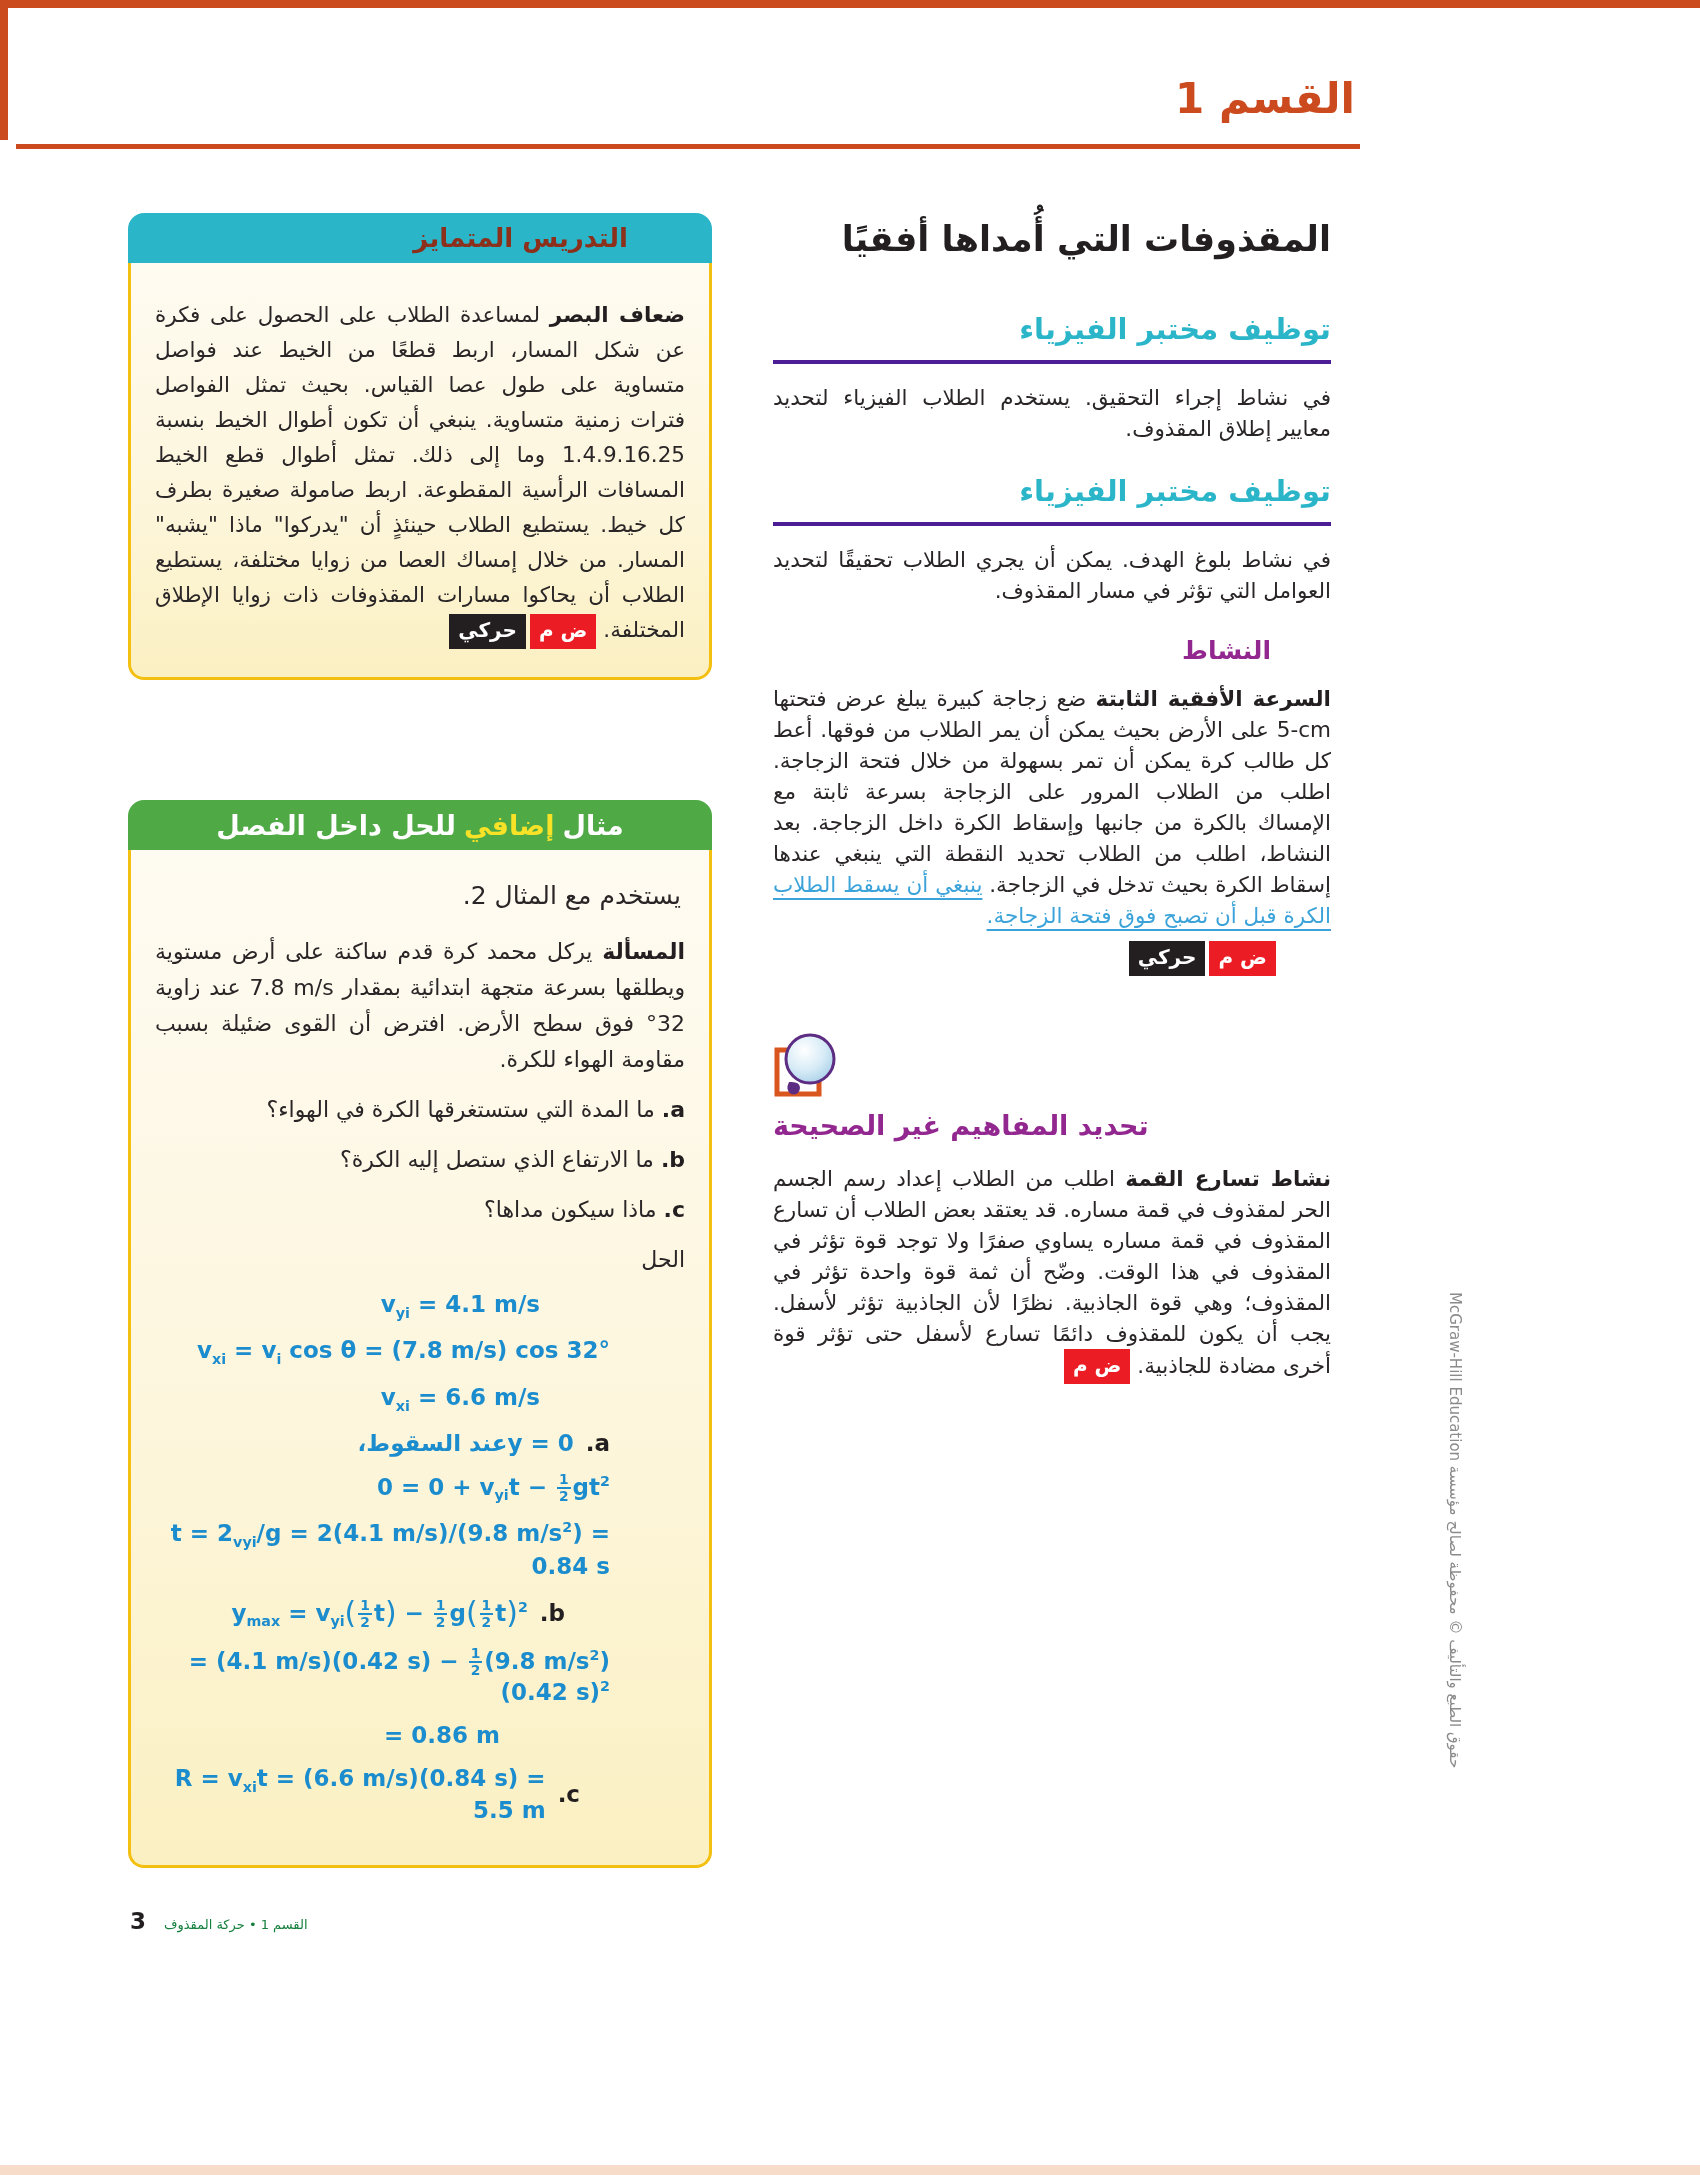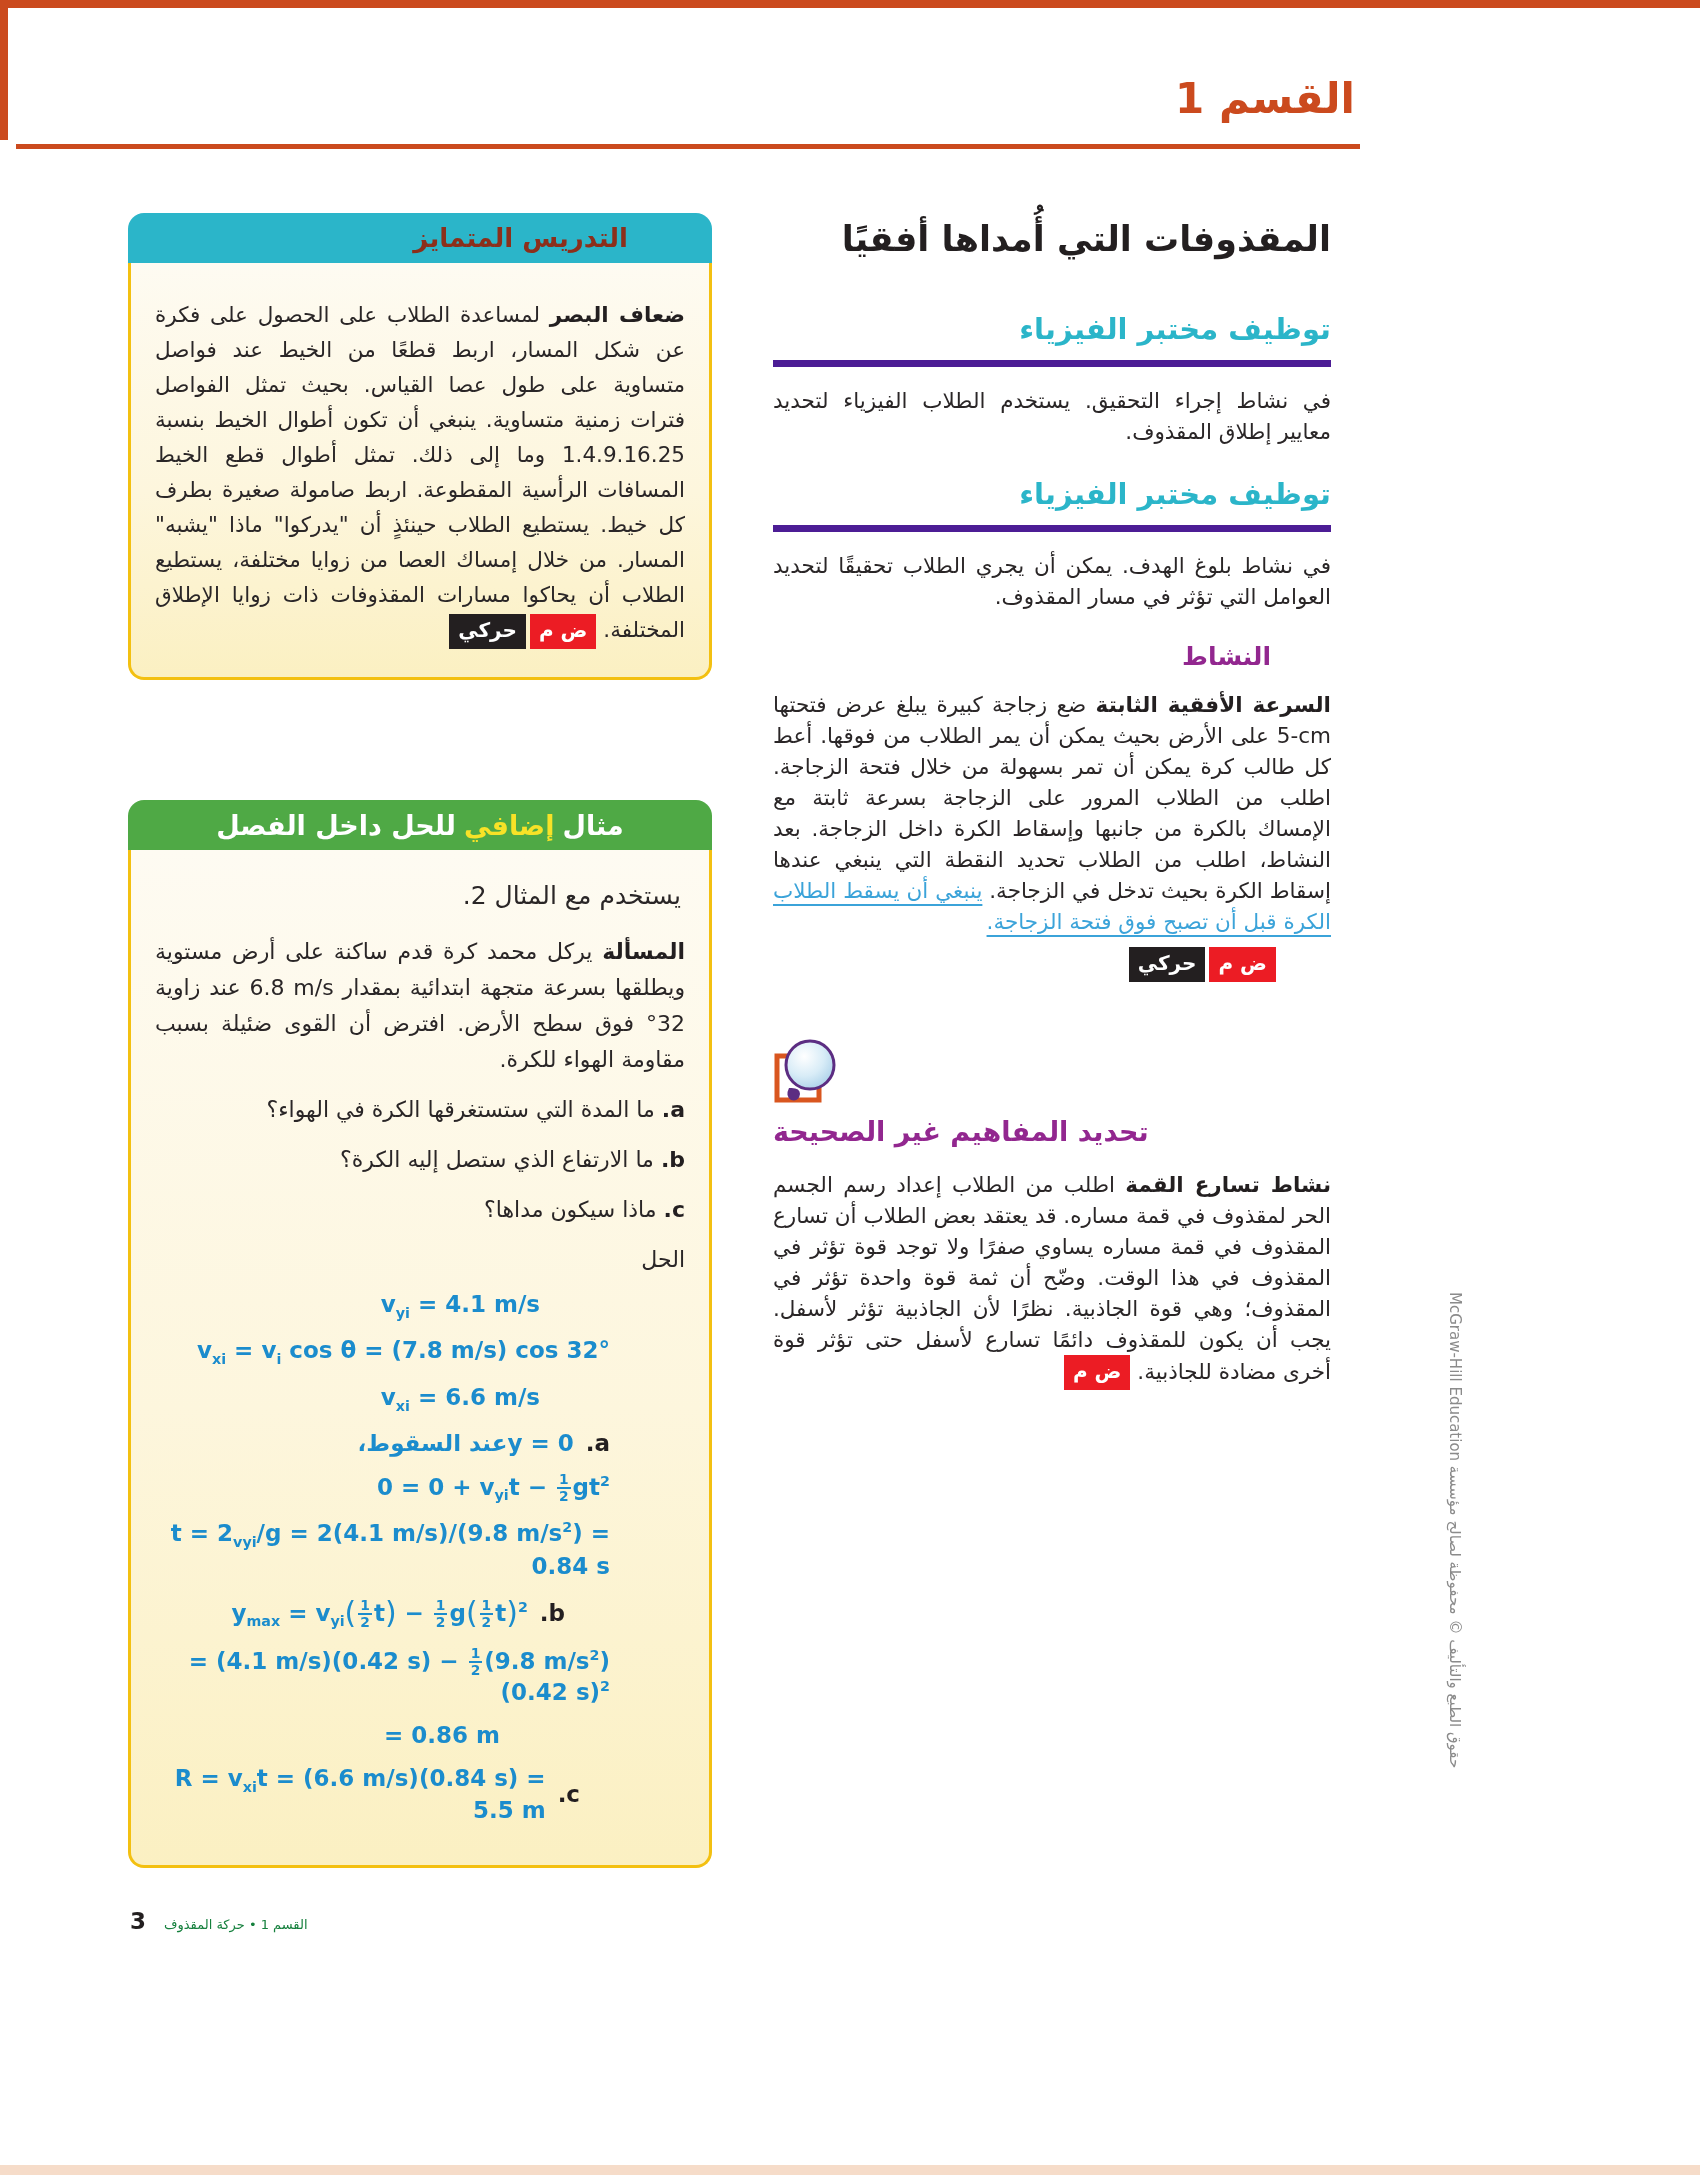--- a/index.html
+++ b/index.html
@@ -11,21 +11,21 @@
   
   .strip-top{position:absolute;top:0;left:0;width:1700px;height:8px;background:#cb4a1e;}
   .strip-left{position:absolute;top:0;left:0;width:8px;height:140px;background:#cb4a1e;}
   .strip-bottom{position:absolute;bottom:0;left:0;width:1700px;height:10px;background:#f6dcc9;}
   
   .kism{position:absolute;top:74px;right:345px;font-size:42px;font-weight:bold;color:#cb4a1e;direction:rtl;}
   .kism-rule{position:absolute;top:144px;left:16px;width:1344px;height:5px;background:#cb4a1e;}
   
   .col-right{position:absolute;top:200px;left:773px;width:558px;direction:rtl;text-align:right;}
   .page-title{font-size:35px;font-weight:bold;color:#231f20;margin:18px 0 52px;line-height:1.2;}
-  .teal-head{font-size:29px;font-weight:bold;color:#2bb5c9;margin:0;padding-bottom:14px;border-bottom:7px solid #4c1d95;}
+  .teal-head{font-size:29px;font-weight:bold;color:#2bb5c9;margin:0;padding-bottom:14px;border-bottom:4px solid #4c1d95;}
   .col-right p.body{font-size:21.5px;line-height:31px;margin:18px 0 0;text-align:justify;color:#2a2627;}
   .sec{margin-bottom:30px;}
   .purple-head{font-size:25px;font-weight:bold;color:#92278f;margin:26px 60px 0 0;}
   b.lead{color:#231f20;}
   .blue-answer{color:#3ba3d9;text-decoration:underline;text-decoration-thickness:1.5px;text-underline-offset:6px;}
   .badge{display:inline-block;color:#fff;font-weight:bold;font-size:20px;line-height:1;padding:6px 9px 9px;vertical-align:middle;}
   .badge.red{background:#ec1c24;margin-left:4px;}
   .badge.black{background:#231f20;}
   .badge-row{margin:10px 55px 0 0;}
   .launch-head{font-size:33px;font-weight:bold;color:#231f20;margin:44px 0 0;}
@@ -131,21 +131,21 @@
 </aside>
 
 <aside class="box box2" data-name="additional-example-box">
   <div class="box-hd" data-name="additional-example-header">
     <span data-name="example-header-part">مثال</span>
     <span class="yellow" data-name="example-header-highlight">إضافي</span>
     <span data-name="example-header-part">للحل داخل الفصل</span>
   </div>
   <div class="box-bd" data-name="additional-example-body">
     <p class="usage" data-name="example-usage-note">يستخدم مع المثال 2.</p>
-    <p class="prob" data-name="problem-paragraph"><b class="lead" data-name="problem-lead">المسألة</b><span data-name="problem-body"> يركل محمد كرة قدم ساكنة على أرض مستوية ويطلقها بسرعة متجهة ابتدائية بمقدار ‎6.8 m/s‎ عند زاوية ‎°32‎ فوق سطح الأرض. افترض أن القوى ضئيلة بسبب مقاومة الهواء للكرة.</span></p>
+    <p class="prob" data-name="problem-paragraph"><b class="lead" data-name="problem-lead">المسألة</b><span data-name="problem-body"> يركل محمد كرة قدم ساكنة على أرض مستوية ويطلقها بسرعة متجهة ابتدائية بمقدار ‎7.8 m/s‎ عند زاوية ‎°32‎ فوق سطح الأرض. افترض أن القوى ضئيلة بسبب مقاومة الهواء للكرة.</span></p>
     <p class="abc" data-name="question-item-a"><b>a.</b> <span>ما المدة التي ستستغرقها الكرة في الهواء؟</span></p>
     <p class="abc" data-name="question-item-b"><b>b.</b> <span>ما الارتفاع الذي ستصل إليه الكرة؟</span></p>
     <p class="abc" data-name="question-item-c"><b>c.</b> <span>ماذا سيكون مداها؟</span></p>
     <p class="sol" data-name="solution-label">الحل</p>
     <div class="eq-block" data-name="solution-equations">
       <div class="eq-line" data-name="equation-line">v<sub>yi</sub> = 4.1 m/s</div>
       <div class="eq-line" data-name="equation-line">v<sub>xi</sub> = v<sub>i</sub> cos θ = (7.8 m/s) cos 32°</div>
       <div class="eq-line" data-name="equation-line">v<sub>xi</sub> = 6.6 m/s</div>
       <div class="eq-line labeled" data-name="equation-line-a">
           <span><span class="eq-ar">عند السقوط، </span>y = 0</span>

